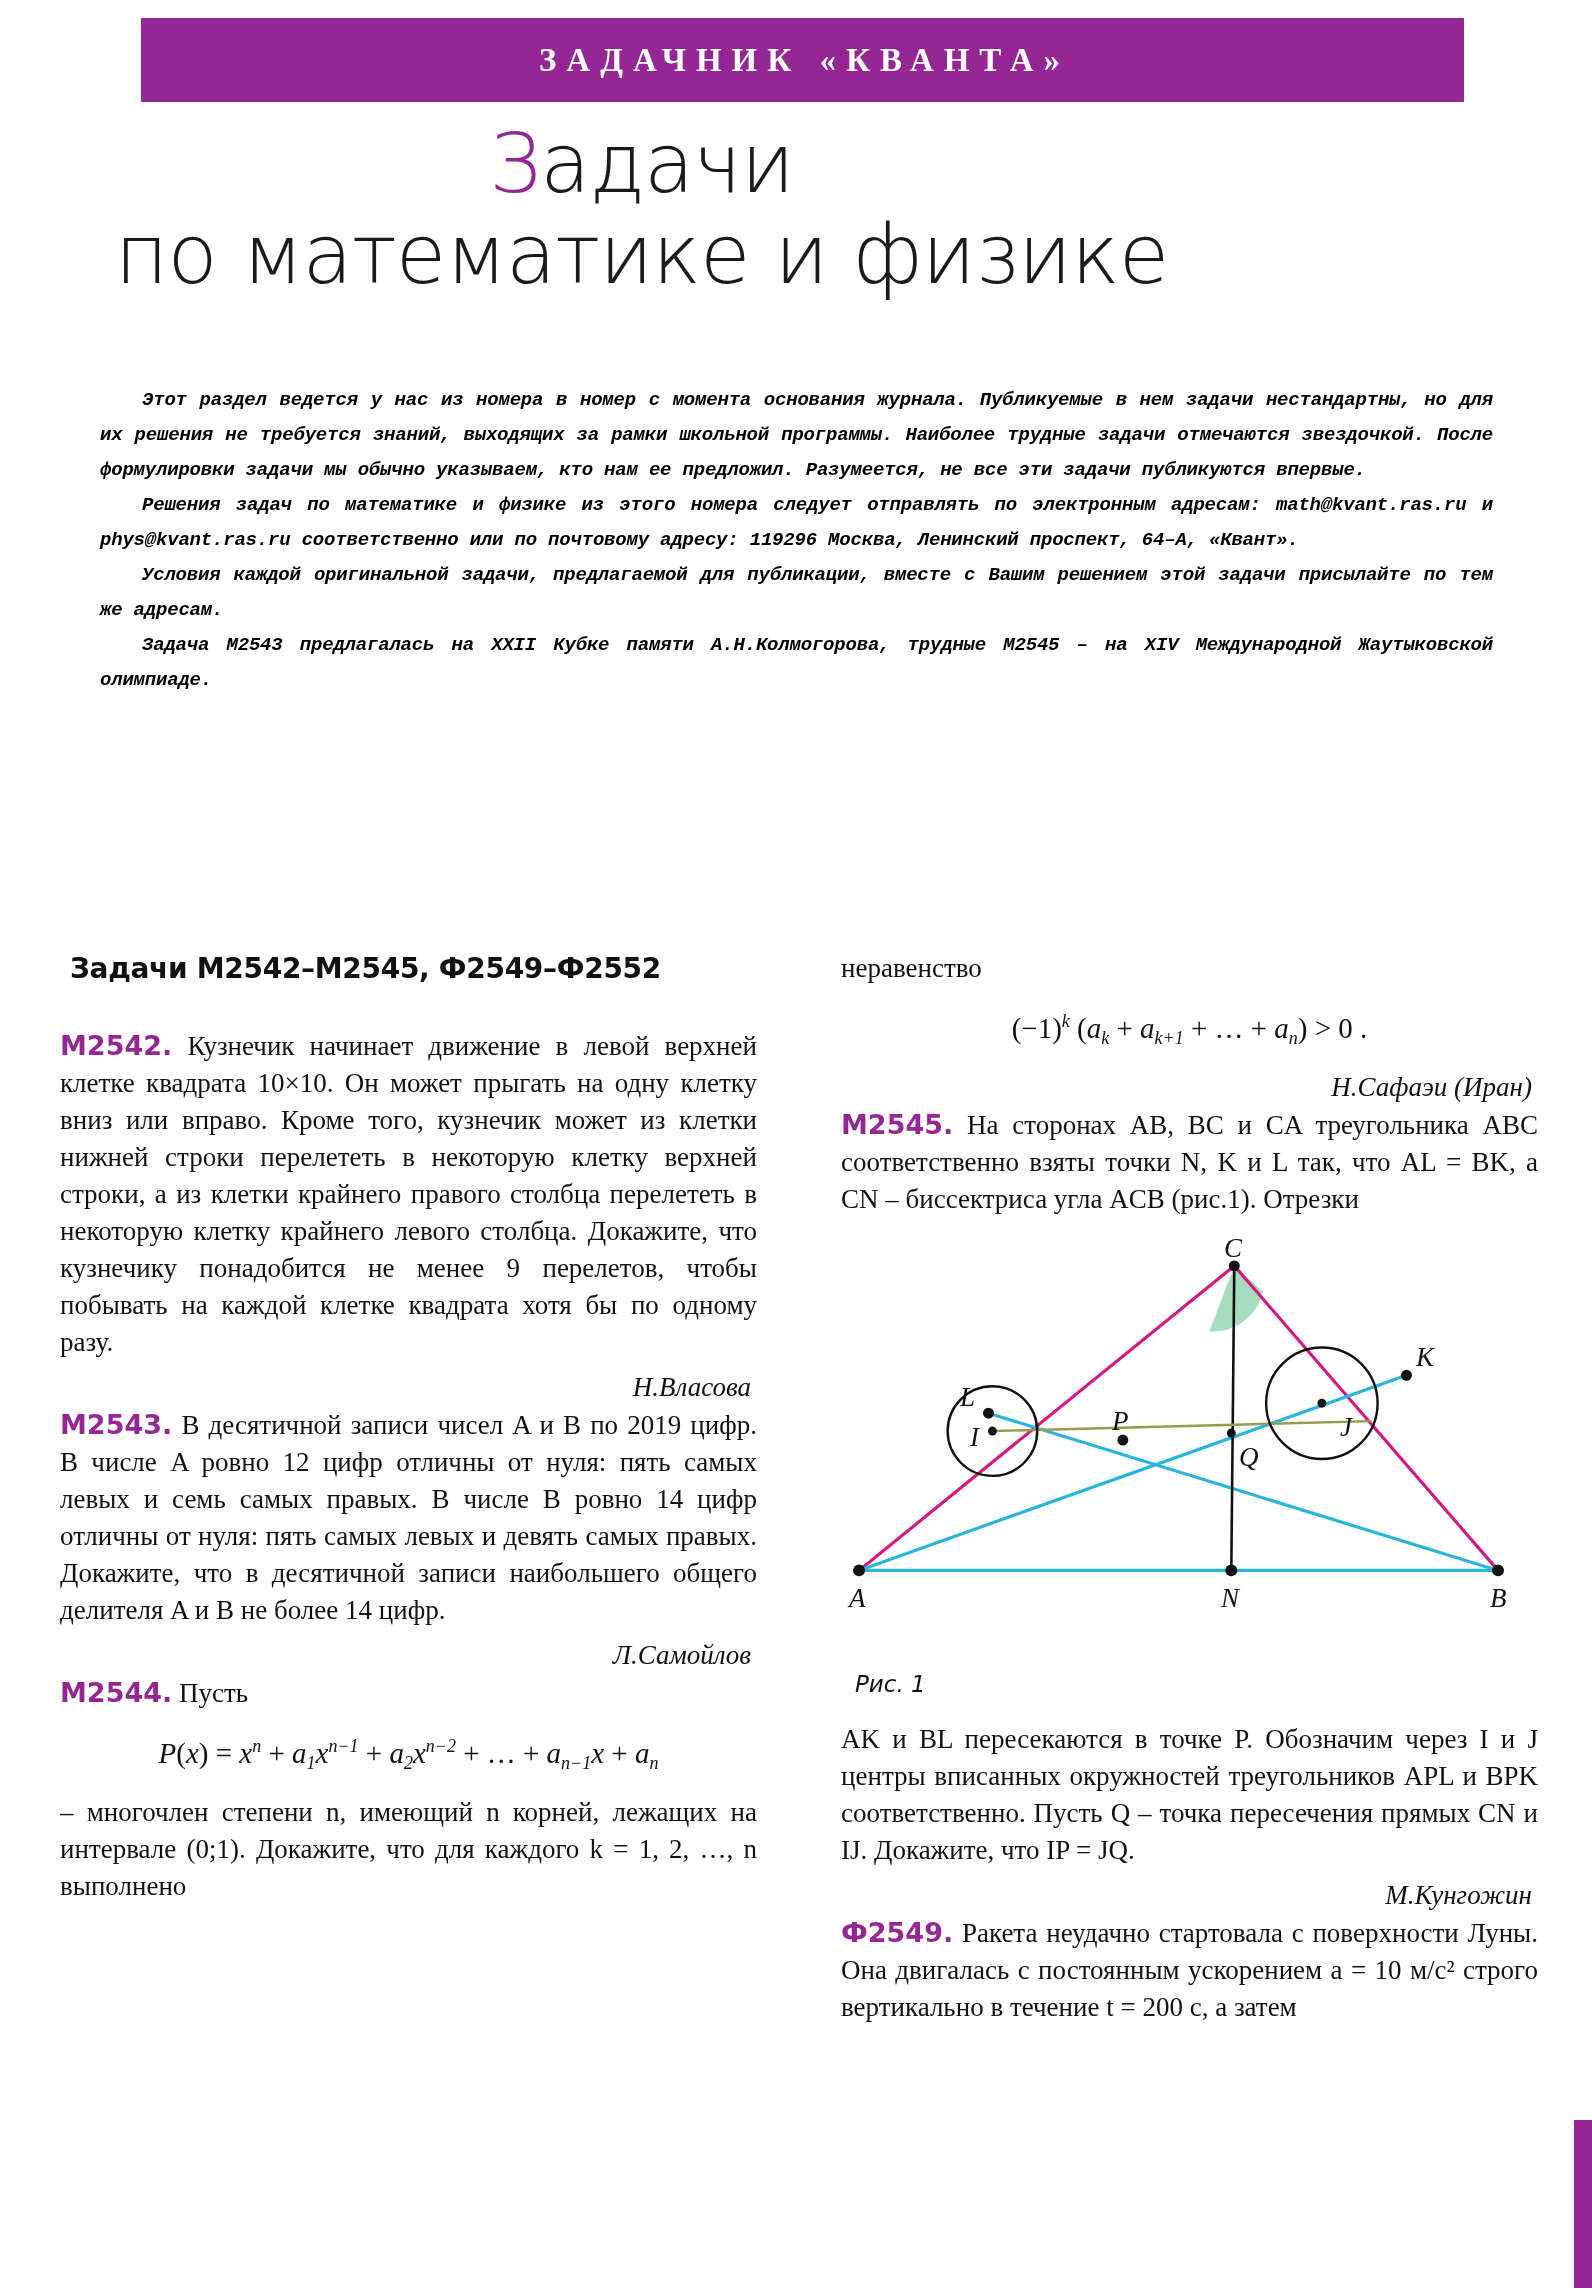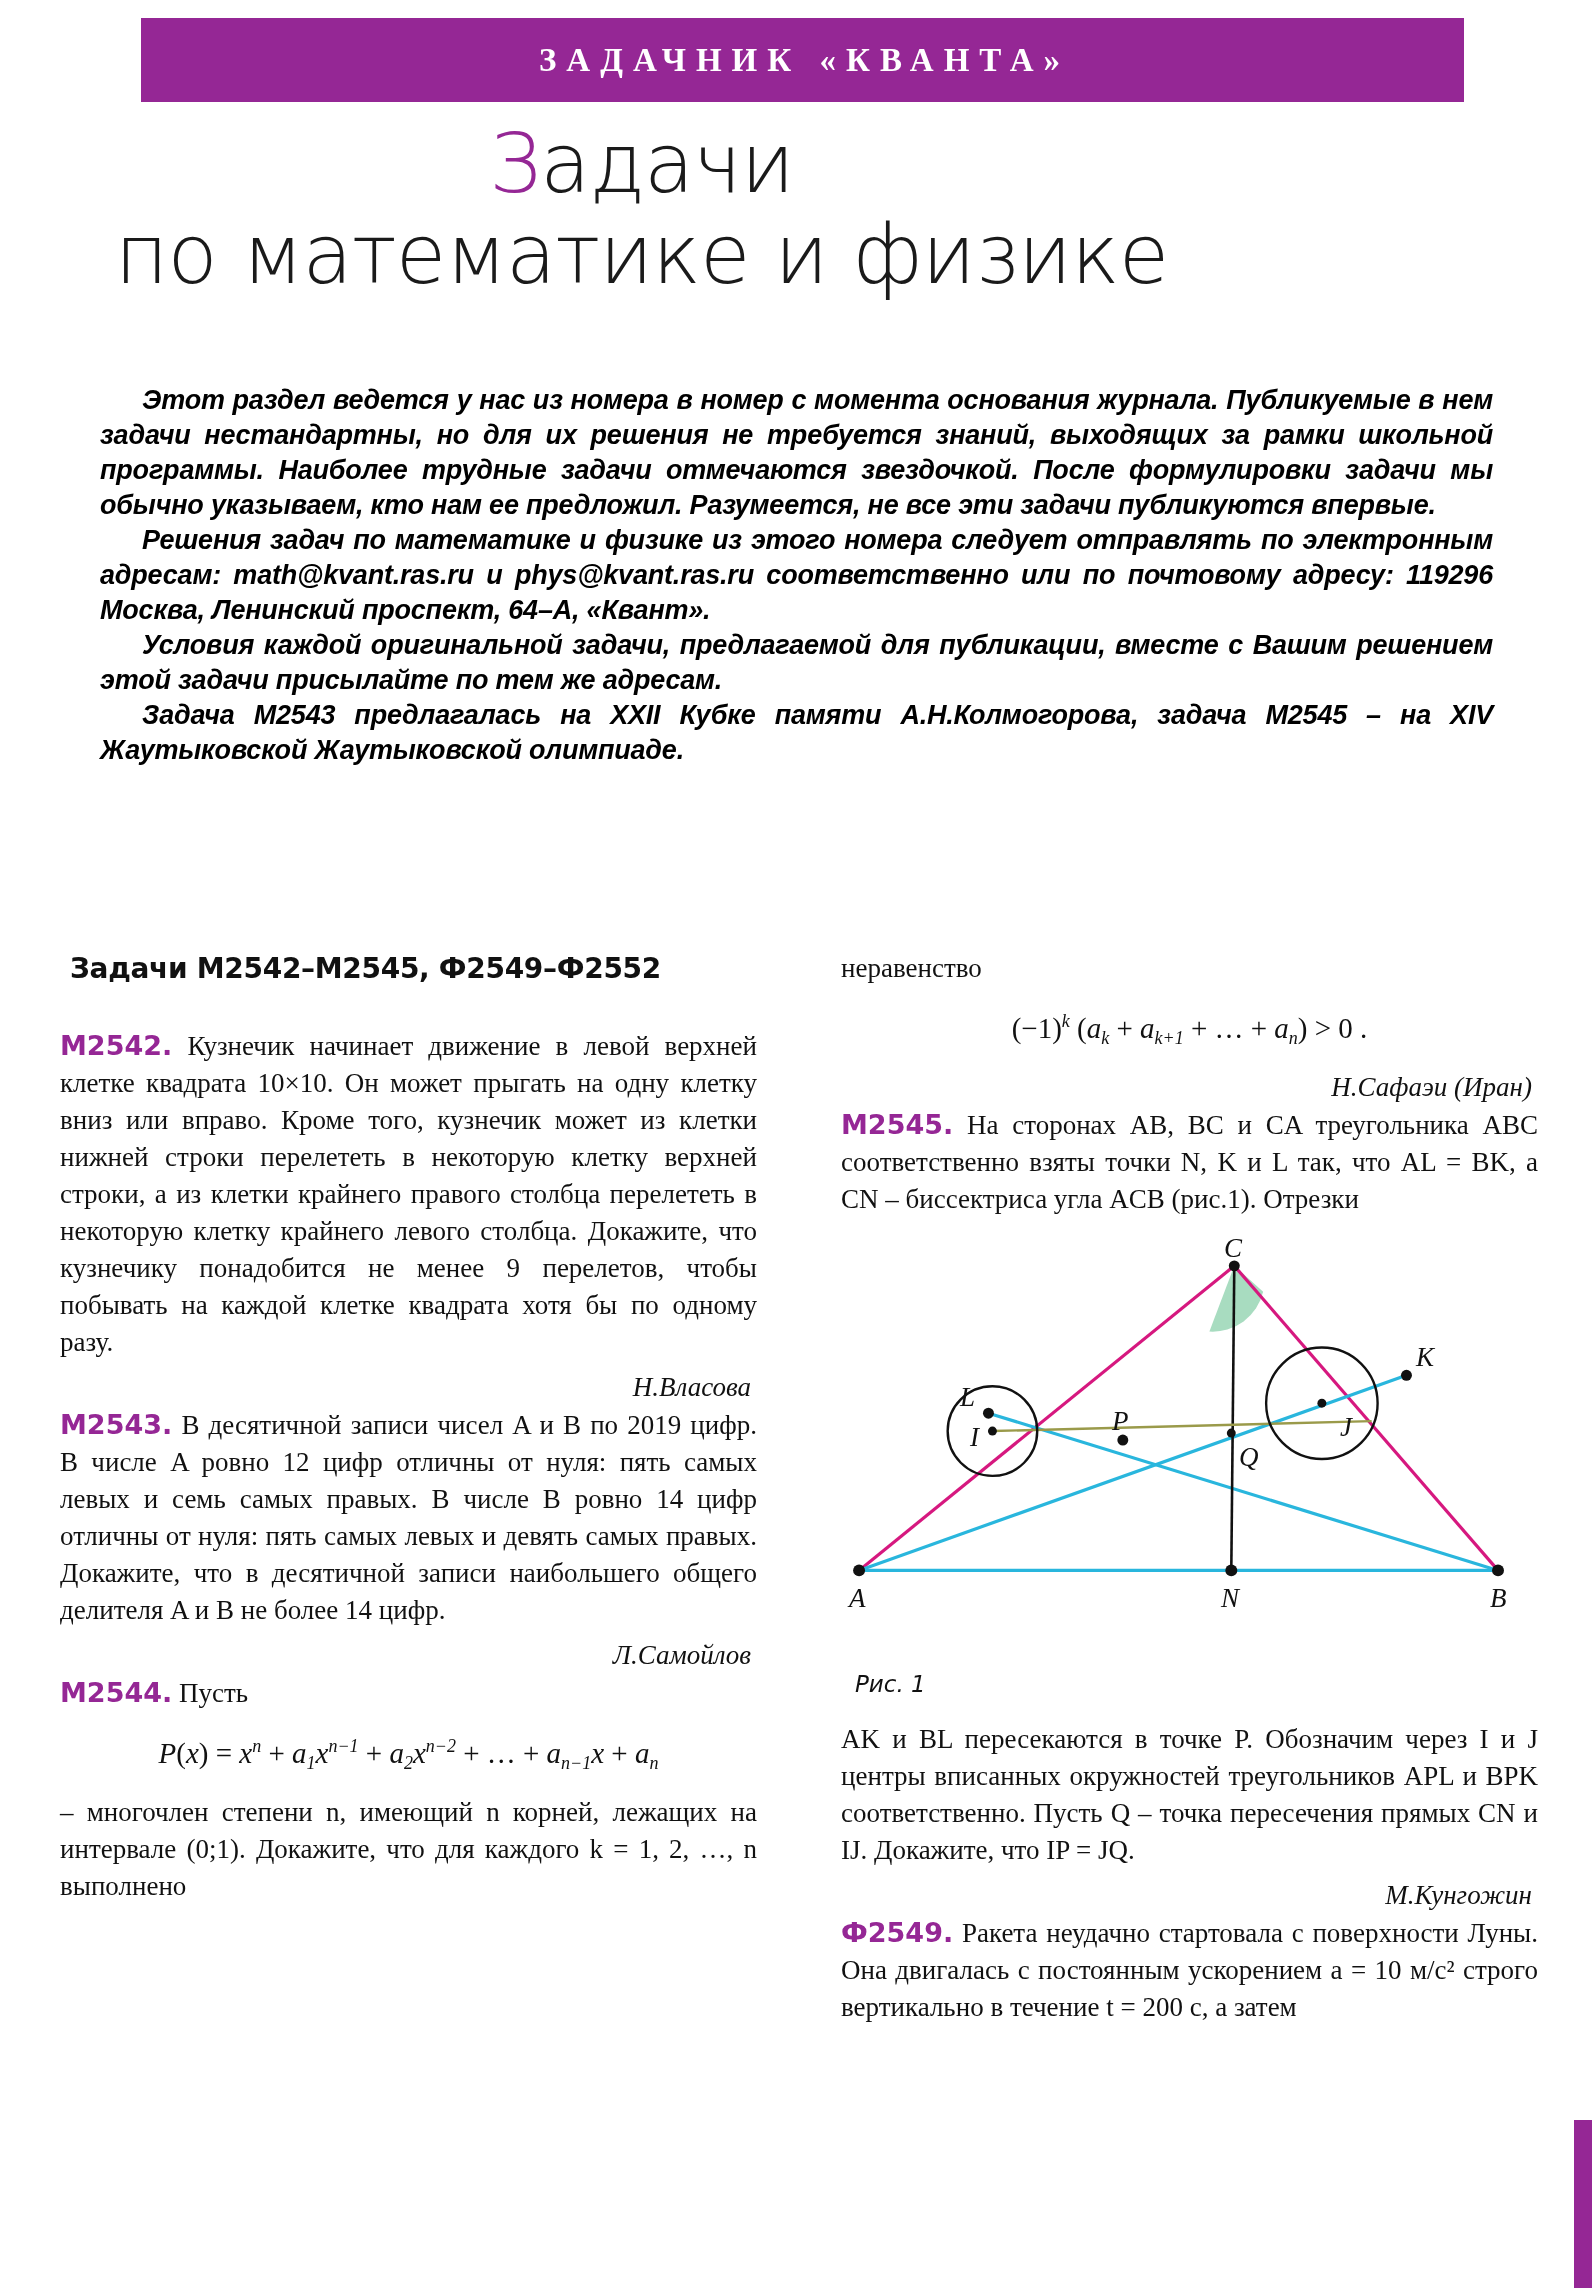--- a/index.html
+++ b/index.html
@@ -36,23 +36,23 @@
     font-weight:300;
     color:#1a1a1a;
   }
   .title-line1{font-size:82px;line-height:90px;letter-spacing:-1px;}
   .title-line2{font-size:82px;line-height:92px;letter-spacing:-1px;}
   .accent{color:#952795;}
 
   
   .intro{
     position:absolute;left:100px;top:383px;width:1393px;
-    font-family:Liberation Sans, sans-serif;
+    font-family:Liberation Mono, monospace;
     font-weight:bold;font-style:italic;
-    font-size:27px;line-height:35px;
+    font-size:19px;line-height:35px;
     color:#000;
     text-align:justify;
     letter-spacing:-0.2px;
   }
   .intro p{margin:0 0 0 0;text-indent:42px;}
 
   
   .col{
     position:absolute;top:950px;width:697px;
     font-family:"Liberation Serif",serif;
@@ -127,21 +127,21 @@
 
   <div class="title-wrap">
     <div class="title-line1"><span class="accent">З</span><span>адачи</span></div>
     <div class="title-line2">по математике и физике</div>
   </div>
 
   <div class="intro">
     <p>Этот раздел ведется у нас из номера в номер с момента основания журнала. Публикуемые в нем задачи нестандартны, но для их решения не требуется знаний, выходящих за рамки школьной  программы. Наиболее трудные задачи отмечаются звездочкой. После формулировки задачи мы обычно указываем, кто нам ее предложил. Разумеется, не все эти задачи публикуются впервые.</p>
     <p>Решения задач по математике и физике из этого номера следует отправлять по электронным адресам: math@kvant.ras.ru и phys@kvant.ras.ru соответственно или по почтовому адресу: 119296 Москва, Ленинский проспект, 64–А, «Квант».</p>
     <p>Условия каждой оригинальной задачи, предлагаемой для публикации, вместе с Вашим решением этой задачи присылайте по тем же адресам.</p>
-    <p>Задача М2543 предлагалась на XXII Кубке памяти А.Н.Колмогорова, задача М2545 –  на XIV Жаутыковской Жаутыковской олимпиаде.</p>
+    <p>Задача М2543 предлагалась на XXII Кубке памяти А.Н.Колмогорова, трудные М2545 –  на XIV Международной Жаутыковской олимпиаде.</p>
   </div>
 
   <div class="col col-left">
 
     <div class="section-head">Задачи М2542–М2545, Ф2549–Ф2552</div>
 
     <p class="prob">
       <span class="pnum">М2542.</span>
       <span>Кузнечик начинает движение в левой верхней клетке квадрата 10×10. Он может прыгать на одну клетку вниз или вправо. Кроме того, кузнечик может из клетки нижней строки перелететь в некоторую клетку верхней строки, а из клетки крайнего правого столбца перелететь в некоторую клетку крайнего левого столбца. Докажите, что кузнечику понадобится не менее 9 перелетов, чтобы побывать на каждой клетке квадрата хотя бы по одному разу.</span>
     </p>

